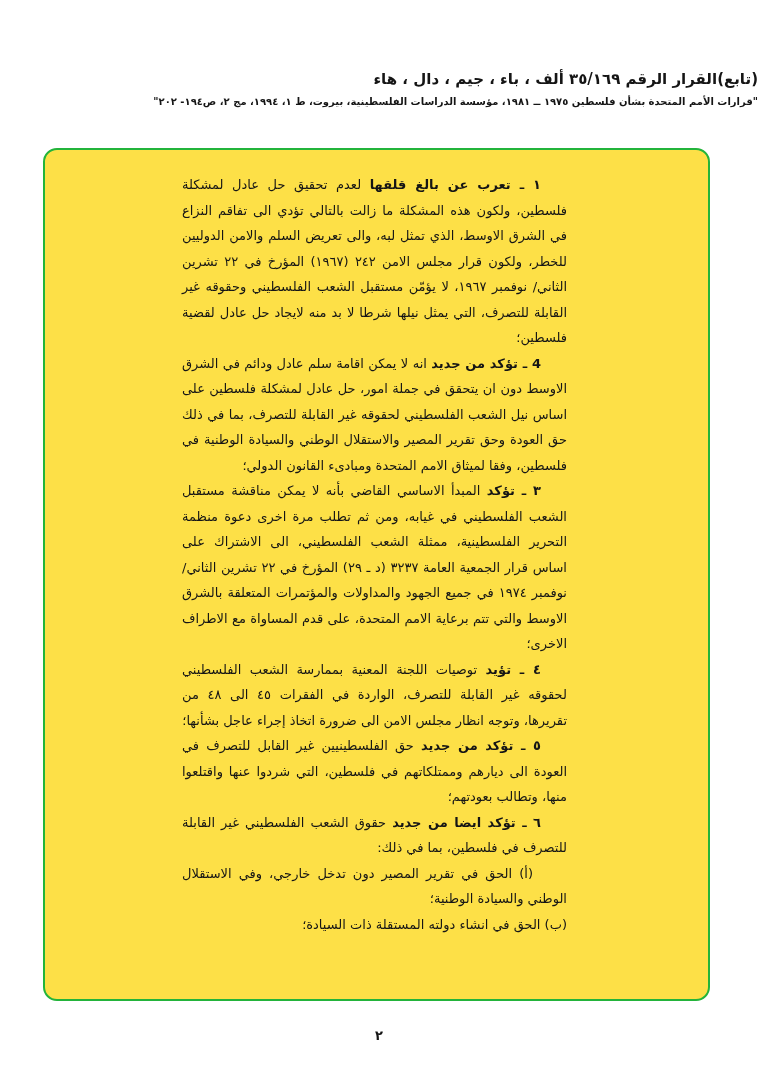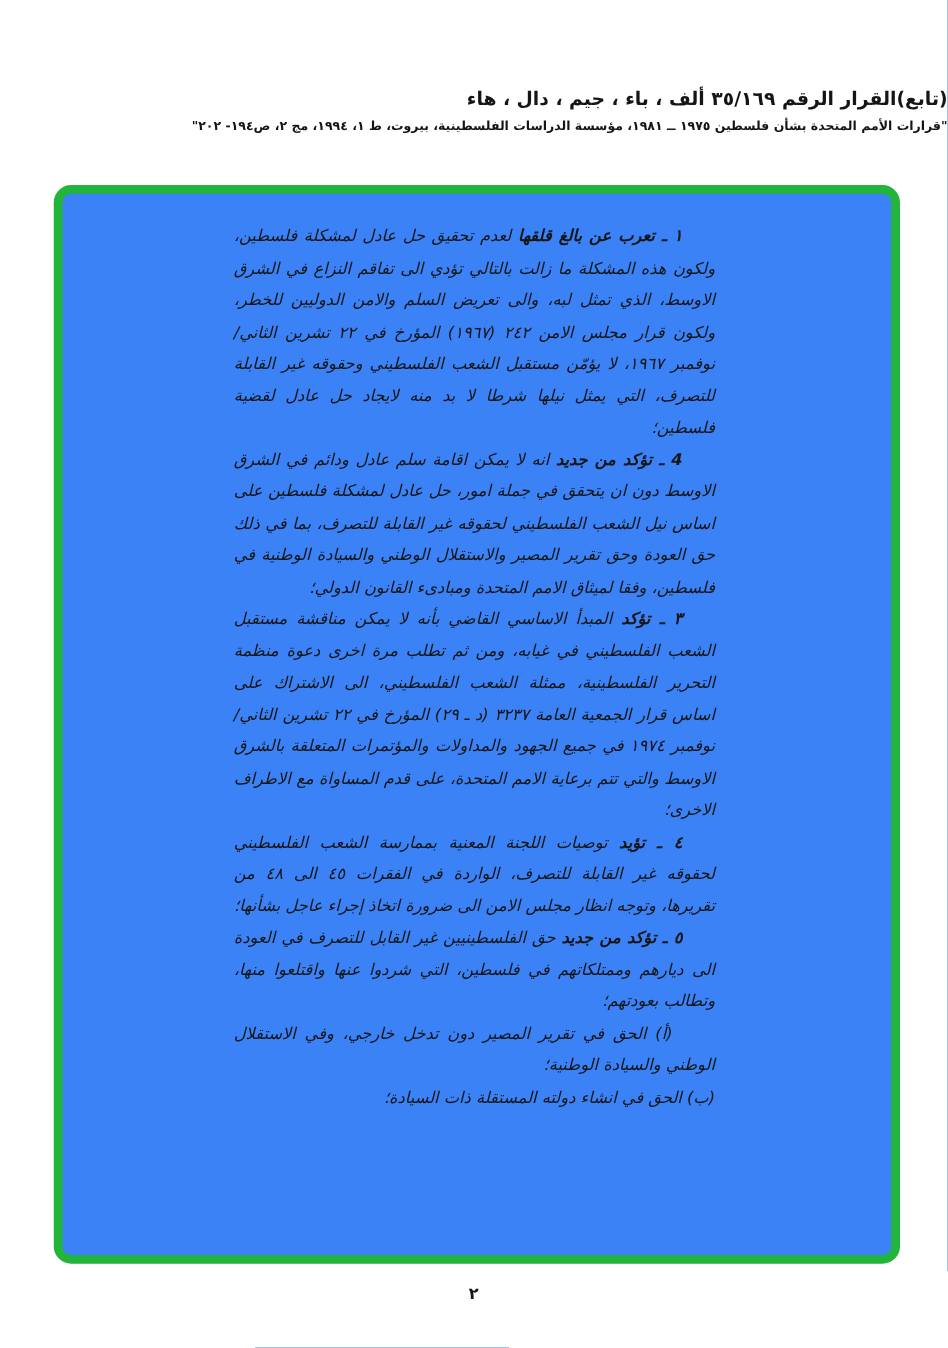--- a/index.html
+++ b/index.html
@@ -5,21 +5,21 @@
   html,body{margin:0;padding:0;}
   body{
     width:758px;height:1078px;position:relative;background:#ffffff;
     font-family:"DejaVu Sans",sans-serif;color:#151515;overflow:hidden;
   }
   .page-header{position:absolute;top:70px;left:0;right:0;text-align:right;direction:rtl;}
   .doc-title{font-size:15px;font-weight:bold;letter-spacing:.2px;}
   .doc-citation{font-size:10px;font-weight:bold;margin-top:8px;}
   .content-frame{
     position:absolute;left:43px;top:148px;width:663px;height:849px;
-    border:7px solid #737373;border-radius:14px;background:#3b82f6;font-style:italic;
+    border:2px solid #737373;border-radius:14px;background:#fde047;
   }
   .text-column{
     position:absolute;top:22px;right:141px;width:385px;
     direction:rtl;text-align:justify;
     font-size:13px;line-height:25.5px;
   }
   .text-column p{margin:0;text-indent:26px;}
   .text-column p strong{font-weight:bold;}
   .text-column p.subitem{text-indent:34px;}
   .text-column p.subitem-center{text-indent:0;text-align:right;}
@@ -44,20 +44,21 @@
       <p><strong>١ ـ تعرب عن بالغ قلقها</strong> <span>لعدم تحقيق حل عادل لمشكلة فلسطين، ولكون هذه المشكلة ما زالت بالتالي تؤدي الى تفاقم النزاع في الشرق الاوسط، الذي تمثل لبه، والى تعريض السلم والامن الدوليين للخطر، ولكون قرار مجلس الامن ٢٤٢ (١٩٦٧) المؤرخ في ٢٢ تشرين الثاني/ نوفمبر ١٩٦٧، لا يؤمّن مستقبل الشعب الفلسطيني وحقوقه غير القابلة للتصرف، التي يمثل نيلها شرطا لا بد منه لايجاد حل عادل لقضية فلسطين؛</span></p>
 
       <p><strong>4 ـ تؤكد من جديد</strong> <span>انه لا يمكن اقامة سلم عادل ودائم في الشرق الاوسط دون ان يتحقق في جملة امور، حل عادل لمشكلة فلسطين على اساس نيل الشعب الفلسطيني لحقوقه غير القابلة للتصرف، بما في ذلك حق العودة وحق تقرير المصير والاستقلال الوطني والسيادة الوطنية في فلسطين، وفقا لميثاق الامم المتحدة ومبادىء القانون الدولي؛</span></p>
 
       <p><strong>٣ ـ تؤكد</strong> <span>المبدأ الاساسي القاضي بأنه لا يمكن مناقشة مستقبل الشعب الفلسطيني في غيابه، ومن ثم تطلب مرة اخرى دعوة منظمة التحرير الفلسطينية، ممثلة الشعب الفلسطيني، الى الاشتراك على اساس قرار الجمعية العامة ٣٢٣٧ (د ـ ٢٩) المؤرخ في ٢٢ تشرين الثاني/ نوفمبر ١٩٧٤ في جميع الجهود والمداولات والمؤتمرات المتعلقة بالشرق الاوسط والتي تتم برعاية الامم المتحدة، على قدم المساواة مع الاطراف الاخرى؛</span></p>
 
       <p><strong>٤ ـ تؤيد</strong> <span>توصيات اللجنة المعنية بممارسة الشعب الفلسطيني لحقوقه غير القابلة للتصرف، الواردة في الفقرات ٤٥ الى ٤٨ من تقريرها، وتوجه انظار مجلس الامن الى ضرورة اتخاذ إجراء عاجل بشأنها؛</span></p>
 
       <p><strong>٥ ـ تؤكد من جديد</strong> <span>حق الفلسطينيين غير القابل للتصرف في العودة الى ديارهم وممتلكاتهم في فلسطين، التي شردوا عنها واقتلعوا منها، وتطالب بعودتهم؛</span></p>
 
+      <p><strong>٦ ـ تؤكد ايضا من جديد</strong> <span>حقوق الشعب الفلسطيني غير القابلة للتصرف في فلسطين، بما في ذلك:</span></p>
 
       <p class="subitem">(أ) الحق في تقرير المصير دون تدخل خارجي، وفي الاستقلال الوطني والسيادة الوطنية؛</p>
 
       <p class="subitem-center">(ب) الحق في انشاء دولته المستقلة ذات السيادة؛</p>
 
     </div>
   </div>
 
   <div class="page-number">٢</div>
 

